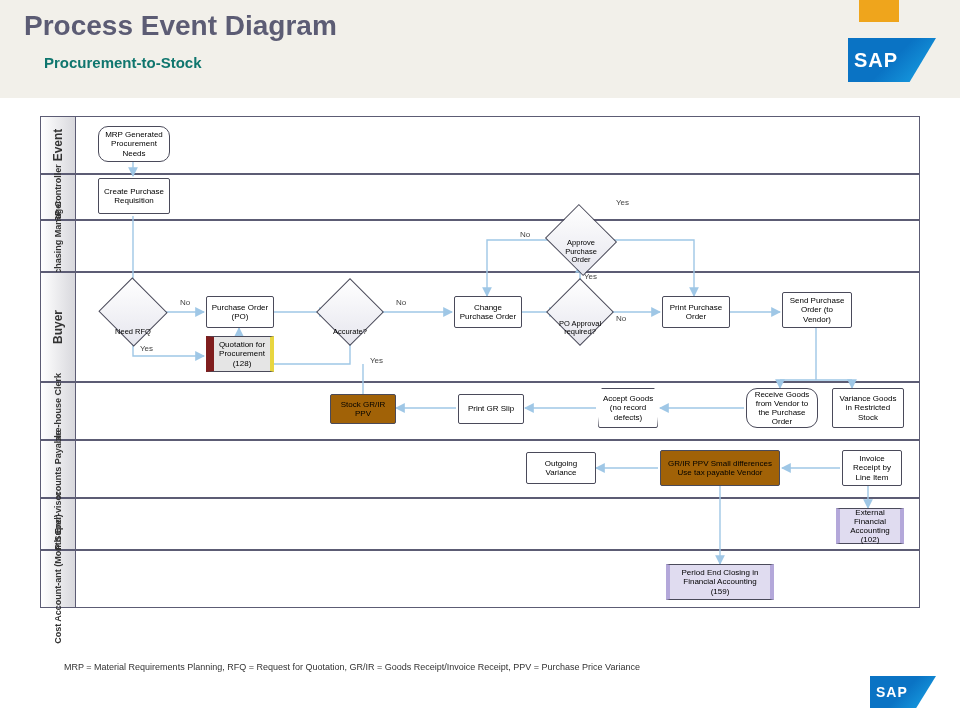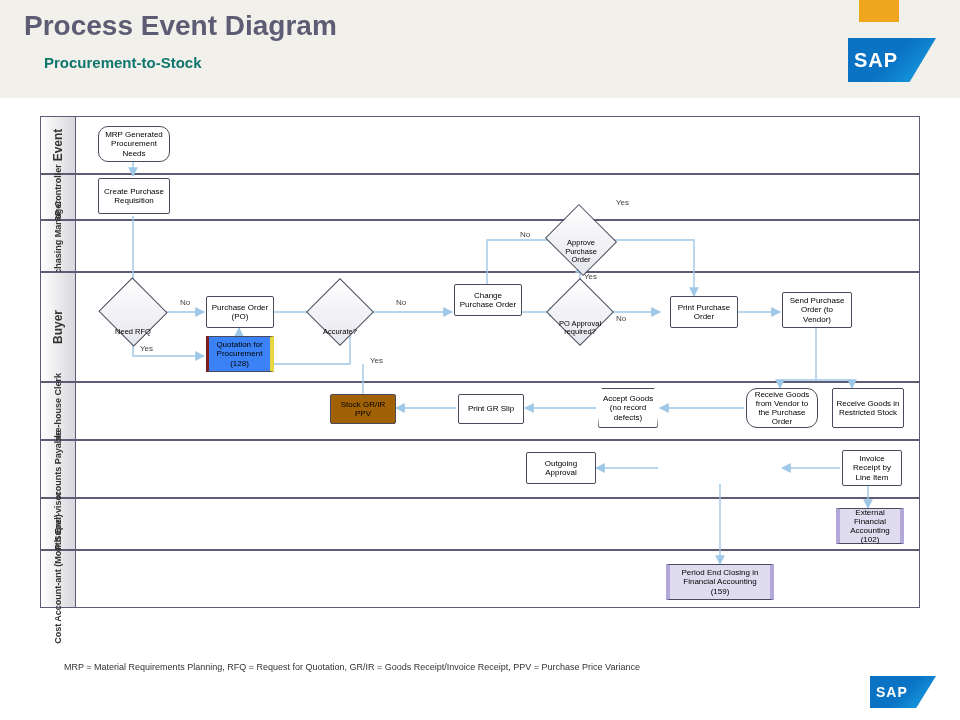--- a/index.html
+++ b/index.html
@@ -66,21 +66,21 @@
     border:1px solid #4a4a5a;
     font-size:8px; line-height:1.15;
     text-align:center;
     display:flex; align-items:center; justify-content:center;
     padding:2px 3px; box-sizing:border-box;
     background:#fff;
   }
   .event { border-radius:10px; }
   .box { border-radius:2px; }
   .sub { background:#e0dcf0; border-left:4px solid #b4a8da; border-right:4px solid #b4a8da; }
-  .sub2 { background:#3b82f6; border-left:3px solid #7f1d1d; border-right:4px solid #e8d640; }
+  .sub2 { background:#e5e5e5; border-left:8px solid #7f1d1d; border-right:4px solid #e8d640; }
   .yellow { background:#a16207; }
   .trap {
     clip-path: polygon(6% 0, 94% 0, 100% 100%, 0 100%);
   }
 
   .diamond {
     position:absolute;
     display:flex; align-items:flex-end; justify-content:center;
   }
   .diamond .r {
@@ -239,63 +239,66 @@
   <div class="lbl" style="left:140px; top:182px;">No</div>
   <div class="lbl" style="left:100px; top:228px;">Yes</div>
 
   <div class="box" style="left:166px; top:180px; width:68px; height:32px;">
     <span>Purchase Order (PO)</span>
   </div>
   <div class="sub2" style="left:166px; top:220px; width:68px; height:36px;">
     <span>Quotation for Procurement (128)</span>
   </div>
 
-  <div class="diamond" style="left:276px; top:172px; width:48px; height:48px;">
+  <div class="diamond" style="left:286px; top:172px; width:48px; height:48px;">
     <div class="r"></div>
       <div class="t">Accurate?</div>
   </div>
   <div class="lbl" style="left:356px; top:182px;">No</div>
   <div class="lbl" style="left:330px; top:240px;">Yes</div>
 
-  <div class="box" style="left:414px; top:168px; width:68px; height:32px;">
+  <div class="box" style="left:414px; top:180px; width:68px; height:32px;">
     <span>Change Purchase Order</span>
   </div>
 
   <div class="diamond" style="left:516px; top:172px; width:48px; height:48px;">
     <div class="r"></div>
       <div class="t">PO Approval required?</div>
   </div>
   <div class="lbl" style="left:544px; top:156px;">Yes</div>
   <div class="lbl" style="left:576px; top:198px;">No</div>
 
-  <div class="box" style="left:622px; top:180px; width:68px; height:32px;margin-left:8px;">
+  <div class="box" style="left:622px; top:180px; width:68px; height:32px;">
     <span>Print Purchase Order</span>
   </div>
   <div class="box" style="left:742px; top:176px; width:70px; height:36px;">
     <span>Send Purchase Order (to Vendor)</span>
   </div>
 
   <div class="box yellow" style="left:290px; top:278px; width:66px; height:30px;">
     <span>Stock GR/IR PPV</span>
   </div>
   <div class="box" style="left:418px; top:278px; width:66px; height:30px;">
     <span>Print GR Slip</span>
   </div>
   <div class="box trap" style="left:558px; top:272px; width:60px; height:40px;">
     <span>Accept Goods (no record defects)</span>
   </div>
   <div class="box" style="left:706px; top:272px; width:72px; height:40px;border-radius:11px;">
     <span>Receive Goods from Vendor to the Purchase Order</span>
   </div>
   <div class="box" style="left:792px; top:272px; width:72px; height:40px;">
-    <span>Receive Goods in Restricted Stock</span>
+    <span>Variance Goods in Restricted Stock</span>
   </div>
 
   <div class="box" style="left:486px; top:336px; width:70px; height:32px;">
-    <span>Outgoing Approval</span>
+    <span>Outgoing Variance</span>
+  </div>
+  <div class="box yellow" style="left:620px; top:334px; width:120px; height:36px;">
+    <span>GR/IR PPV Small differences Use tax payable Vendor</span>
   </div>
   <div class="box" style="left:802px; top:334px; width:60px; height:36px;">
     <span>Invoice Receipt by Line Item</span>
   </div>
 
   <div class="sub" style="left:796px; top:392px; width:68px; height:36px;">
     <span>External Financial Accounting (102)</span>
   </div>
 
   <div class="sub" style="left:626px; top:448px; width:108px; height:36px;">

